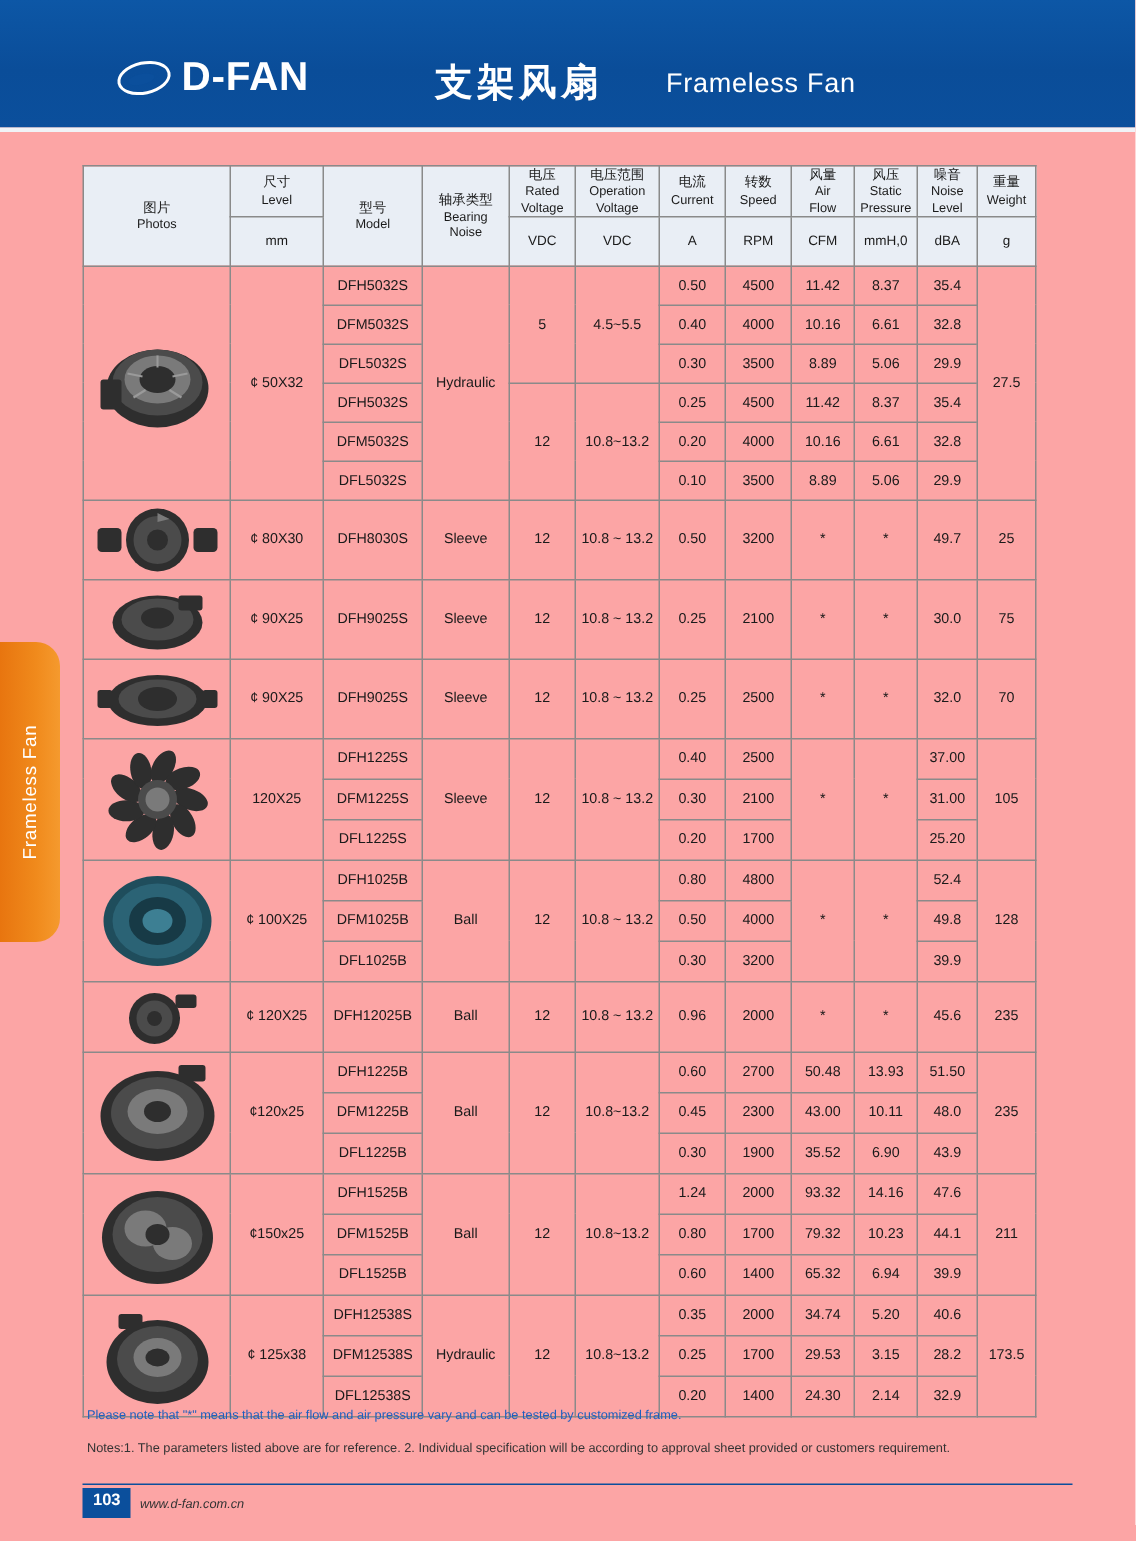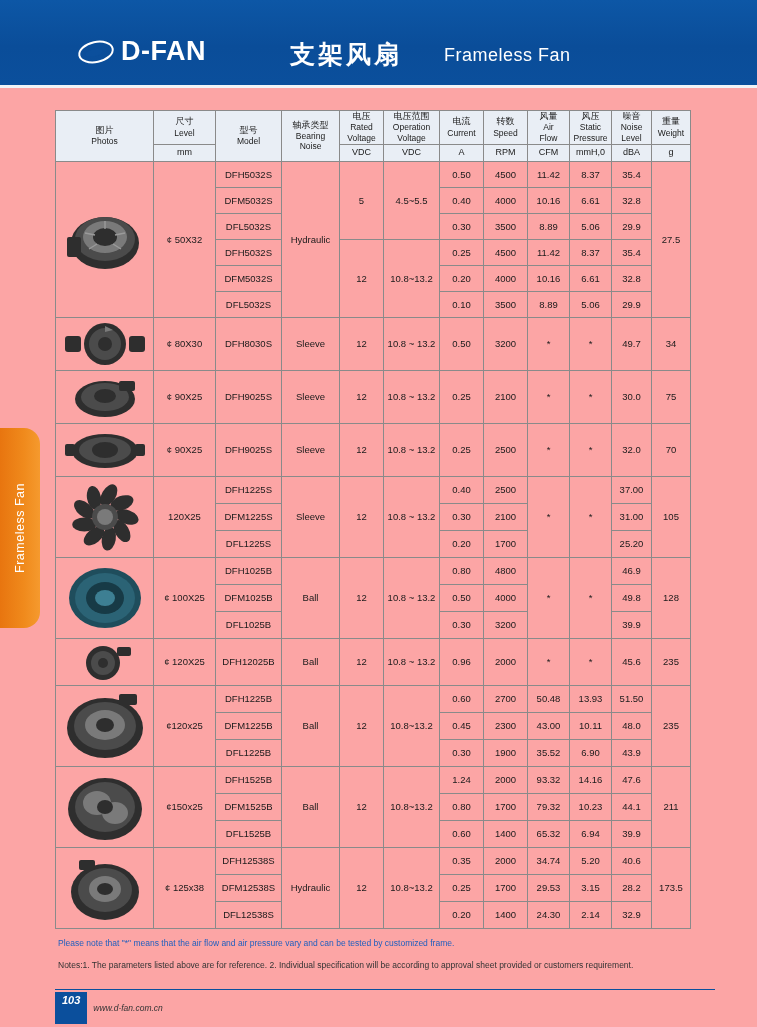--- a/index.html
+++ b/index.html
@@ -102,21 +102,21 @@
     color: #1a1a1a;
     padding: 0;
   }
   thead td {
     background: #e9eef5;
     font-size: 9px;
     line-height: 1.25;
     padding: 3px 1px;
   }
   thead td.unit {
-    height: 17px;
+    height: 33px;
     font-size: 9px;
   }
   .hdr-cn { display: block; font-size: 9px; }
   .hdr-en { display: block; font-size: 8.5px; }
   tbody td { height: 26px; }
   td.photo { padding: 2px; }
   .fan-img {
     width: 100%; height: 100%;
     display: flex; align-items: center; justify-content: center;
   }
@@ -137,22 +137,21 @@
     position: absolute;
     left: 55px; top: 992px;
     width: 660px;
     display: flex; align-items: center; gap: 6px;
   }
   .pagenum {
     background: #0b4f9c;
     color: #fff;
     font-size: 11px;
     font-weight: bold;
-    padding: 2px 7px 18px 7px;
-    font-style: italic;
+    padding: 2px 7px 6px 7px;
   }
   .footer-url {
     color: #333; font-size: 8.5px; font-style: italic;
   }
   .footer-rule {
     position: absolute;
     left: 55px; top: 989px;
     width: 660px; height: 1px;
     background: #0b4f9c;
   }
@@ -351,21 +350,21 @@
             <td rowspan="1">¢ 80X30</td>
             <td>DFH8030S</td>
             <td rowspan="1">Sleeve</td>
             <td rowspan="1">12</td>
             <td rowspan="1">10.8 ~ 13.2</td>
             <td>0.50</td>
             <td>3200</td>
             <td>*</td>
             <td>*</td>
             <td>49.7</td>
-            <td rowspan="1">34</td>
+            <td rowspan="1">25</td>
           </tr>
           <tr>
             <td class="photo" rowspan="1">
               <div class="fan-img">
                 <svg width="92" height="52" viewBox="0 0 92 52">
         <ellipse cx="46" cy="28" rx="30" ry="18" fill="#2e2e2e"></ellipse>
         <ellipse cx="46" cy="26" rx="24" ry="14" fill="#4b4b4b"></ellipse>
         <ellipse cx="46" cy="25" rx="11" ry="7" fill="#2e2e2e"></ellipse>
         <rect x="60" y="10" width="16" height="10" rx="2" fill="#2e2e2e"></rect>
       </svg>
@@ -462,21 +461,21 @@
             </td>
             <td rowspan="3">¢ 100X25</td>
             <td>DFH1025B</td>
             <td rowspan="3">Ball</td>
             <td rowspan="3">12</td>
             <td rowspan="3">10.8 ~ 13.2</td>
             <td>0.80</td>
             <td>4800</td>
             <td rowspan="3">*</td>
             <td rowspan="3">*</td>
-            <td>46.9</td>
+            <td>52.4</td>
             <td rowspan="3">128</td>
           </tr>
           <tr>
             <td>DFM1025B</td>
             <td>0.50</td>
             <td>4000</td>
             <td>49.8</td>
           </tr>
           <tr>
             <td>DFL1025B</td>

